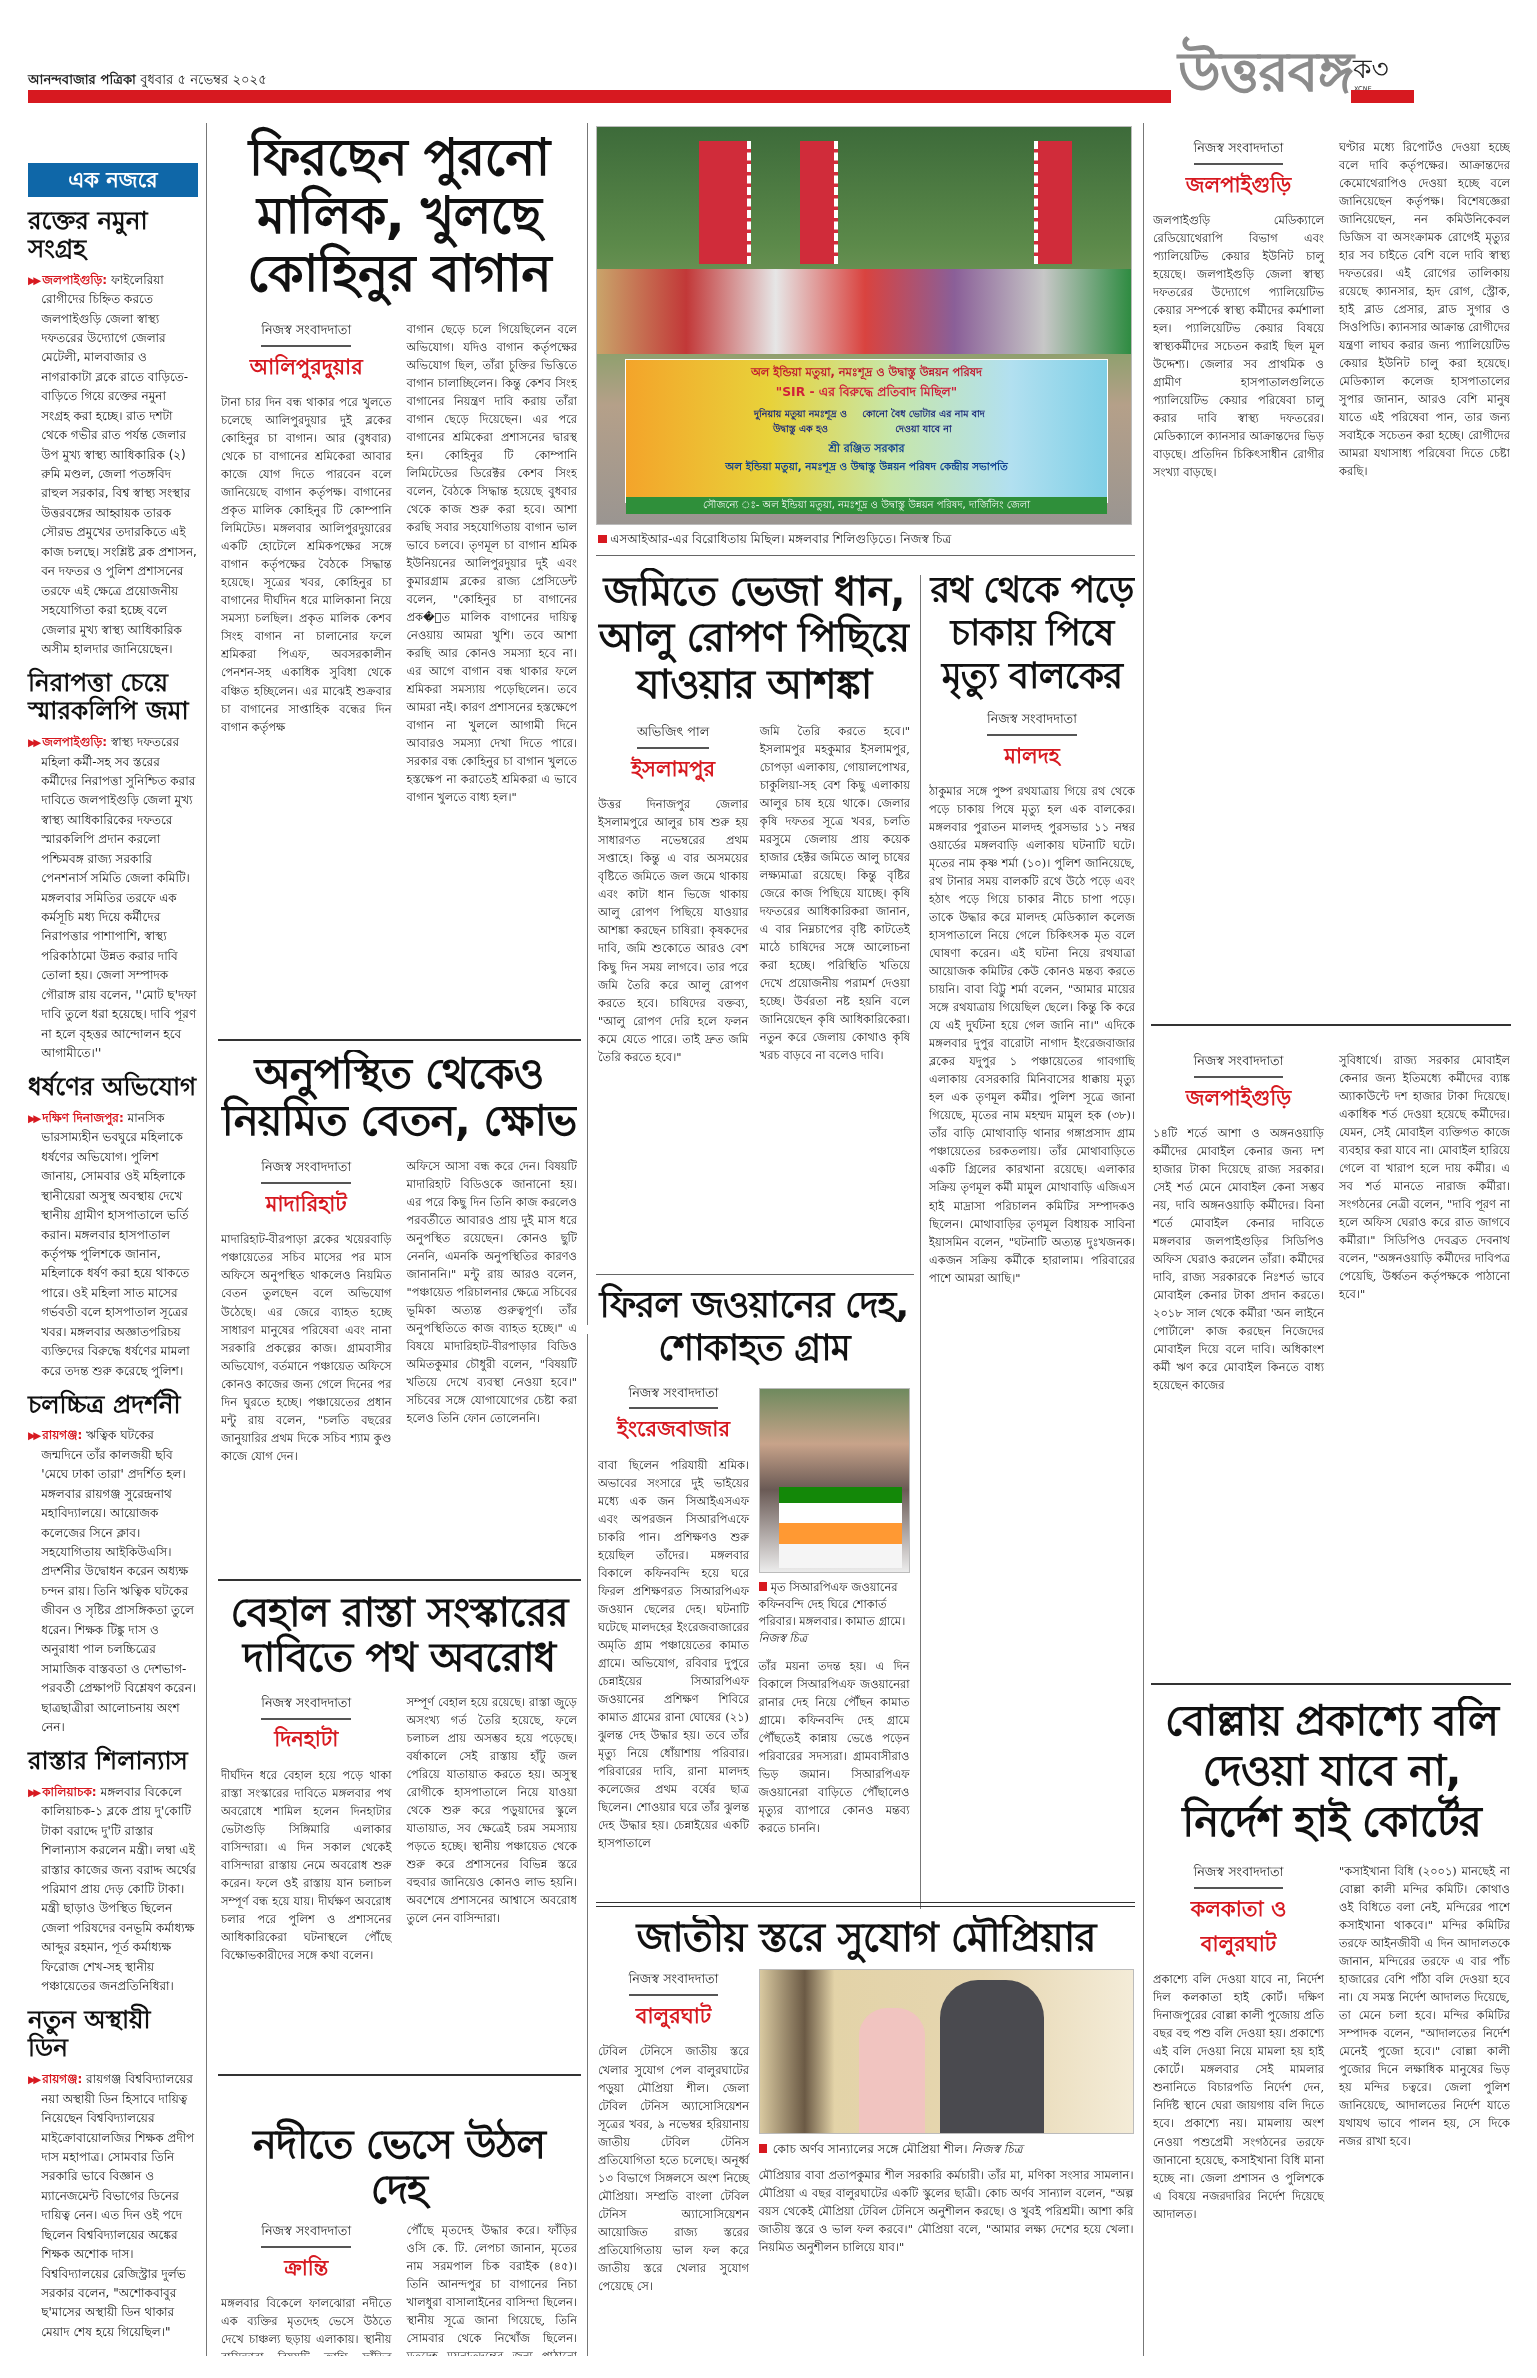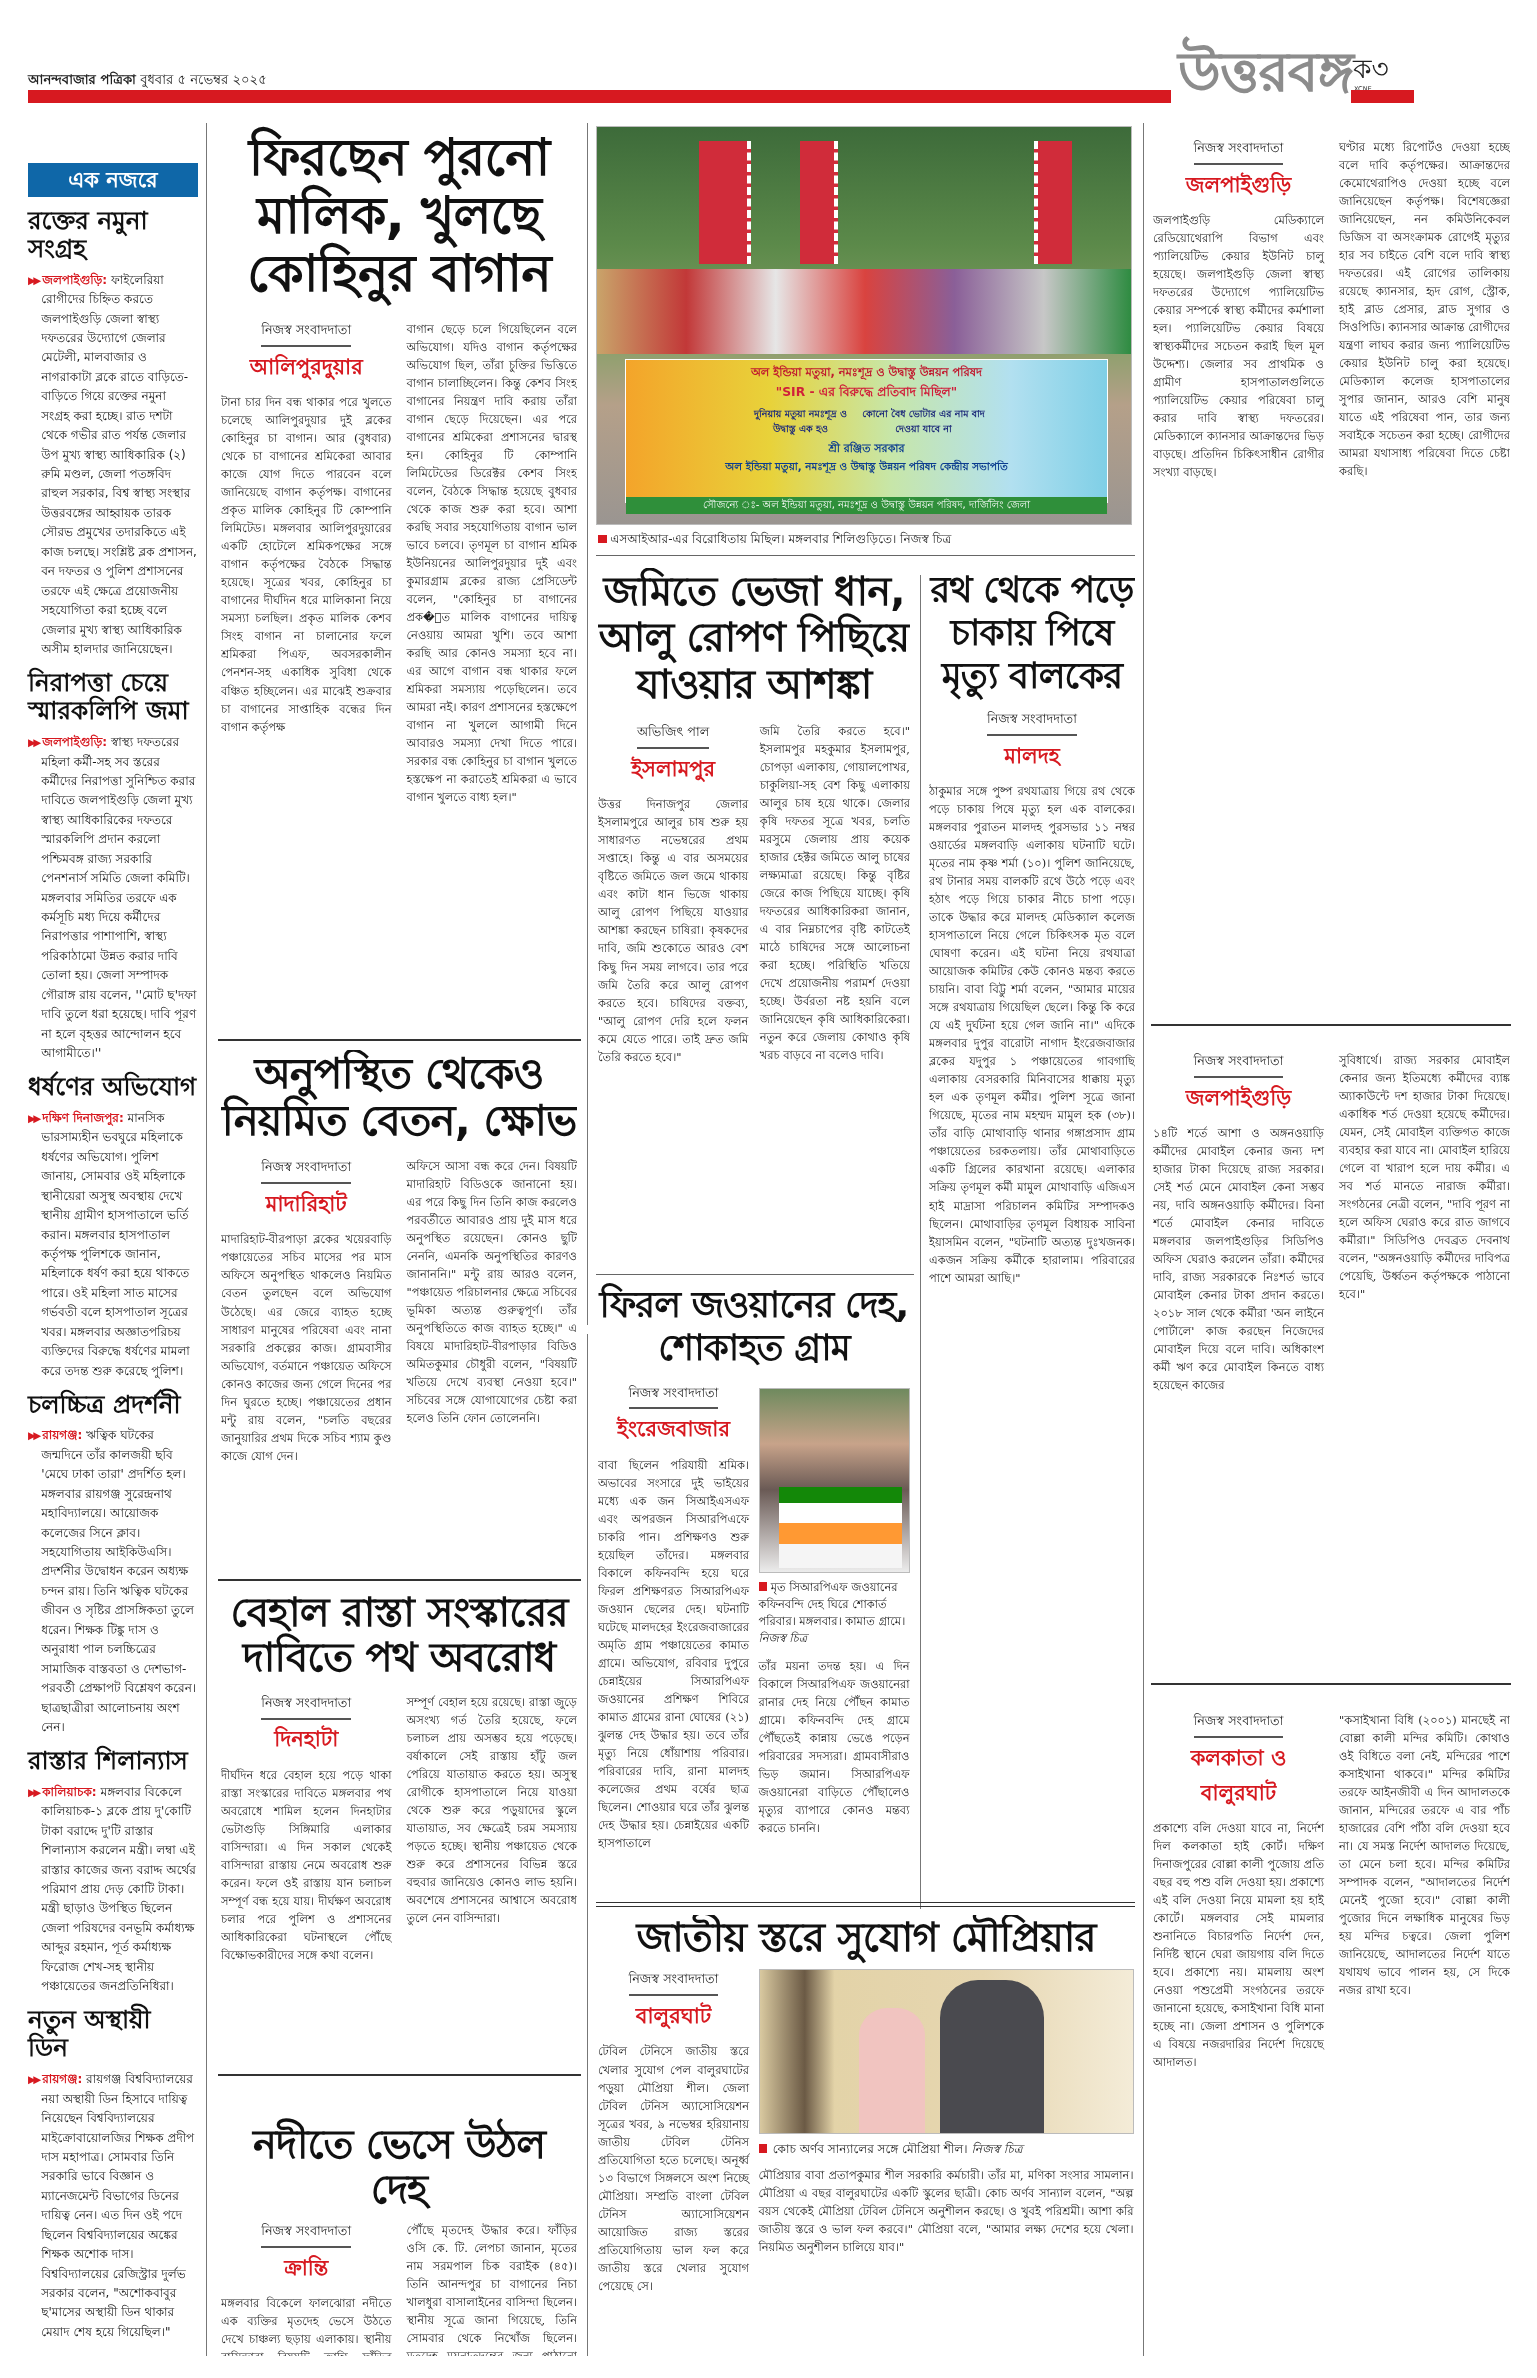--- a/index.html
+++ b/index.html
@@ -266,20 +266,21 @@
         <div class="place">জলপাইগুড়ি</div>
       </div>
       <div class="body-text">১৪টি শর্তে আশা ও অঙ্গনওয়াড়ি কর্মীদের মোবাইল কেনার জন্য দশ হাজার টাকা দিয়েছে রাজ্য সরকার। সেই শর্ত মেনে মোবাইল কেনা সম্ভব নয়, দাবি অঙ্গনওয়াড়ি কর্মীদের। বিনা শর্তে মোবাইল কেনার দাবিতে মঙ্গলবার জলপাইগুড়ির সিডিপিও অফিস ঘেরাও করলেন তাঁরা। কর্মীদের দাবি, রাজ্য সরকারকে নিঃশর্ত ভাবে মোবাইল কেনার টাকা প্রদান করতে। ২০১৮ সাল থেকে কর্মীরা 'অন লাইনে পোর্টালে' কাজ করছেন নিজেদের মোবাইল দিয়ে বলে দাবি। অধিকাংশ কর্মী ঋণ করে মোবাইল কিনতে বাধ্য হয়েছেন কাজের</div>
     </div>
     <div class="body-text">সুবিধার্থে। রাজ্য সরকার মোবাইল কেনার জন্য ইতিমধ্যে কর্মীদের ব্যাঙ্ক অ্যাকাউন্টে দশ হাজার টাকা দিয়েছে। একাধিক শর্ত দেওয়া হয়েছে কর্মীদের। যেমন, সেই মোবাইল ব্যক্তিগত কাজে ব্যবহার করা যাবে না। মোবাইল হারিয়ে গেলে বা খারাপ হলে দায় কর্মীর। এ সব শর্ত মানতে নারাজ কর্মীরা। সংগঠনের নেত্রী বলেন, "দাবি পূরণ না হলে অফিস ঘেরাও করে রাত জাগবে কর্মীরা।" সিডিপিও দেবব্রত দেবনাথ বলেন, "অঙ্গনওয়াড়ি কর্মীদের দাবিপত্র পেয়েছি, উর্ধ্বতন কর্তৃপক্ষকে পাঠানো হবে।"</div>
   </div>
 </div>
 <div class="h-rule" style="left:1151px; top:1683px; width:360px;"></div>
 
 <div class="story" style="left:1153px; top:1696px; width:357px; height:661px; overflow:hidden;">
+  <div class="headline" style="font-size:42px; line-height:1.2;">বোল্লায় প্রকাশ্যে বলি দেওয়া যাবে না, নির্দেশ হাই কোর্টের</div>
   <div class="cols2" style="margin-top:15px;">
     <div class="colL">
       <div class="byline-box">
         <div class="byline">নিজস্ব সংবাদদাতা</div>
         <div class="place">কলকাতা ও বালুরঘাট</div>
       </div>
       <div class="body-text">প্রকাশ্যে বলি দেওয়া যাবে না, নির্দেশ দিল কলকাতা হাই কোর্ট। দক্ষিণ দিনাজপুরের বোল্লা কালী পুজোয় প্রতি বছর বহু পশু বলি দেওয়া হয়। প্রকাশ্যে এই বলি দেওয়া নিয়ে মামলা হয় হাই কোর্টে। মঙ্গলবার সেই মামলার শুনানিতে বিচারপতি নির্দেশ দেন, নির্দিষ্ট স্থানে ঘেরা জায়গায় বলি দিতে হবে। প্রকাশ্যে নয়। মামলায় অংশ নেওয়া পশুপ্রেমী সংগঠনের তরফে জানানো হয়েছে, কসাইখানা বিধি মানা হচ্ছে না। জেলা প্রশাসন ও পুলিশকে এ বিষয়ে নজরদারির নির্দেশ দিয়েছে আদালত।</div>
     </div>
     <div class="body-text">"কসাইখানা বিধি (২০০১) মানছেই না বোল্লা কালী মন্দির কমিটি। কোথাও ওই বিধিতে বলা নেই, মন্দিরের পাশে কসাইখানা থাকবে।" মন্দির কমিটির তরফে আইনজীবী এ দিন আদালতকে জানান, মন্দিরের তরফে এ বার পাঁচ হাজারের বেশি পাঁঠা বলি দেওয়া হবে না। যে সমস্ত নির্দেশ আদালত দিয়েছে, তা মেনে চলা হবে। মন্দির কমিটির সম্পাদক বলেন, "আদালতের নির্দেশ মেনেই পুজো হবে।" বোল্লা কালী পুজোর দিনে লক্ষাধিক মানুষের ভিড় হয় মন্দির চত্বরে। জেলা পুলিশ জানিয়েছে, আদালতের নির্দেশ যাতে যথাযথ ভাবে পালন হয়, সে দিকে নজর রাখা হবে।</div>
   </div>

